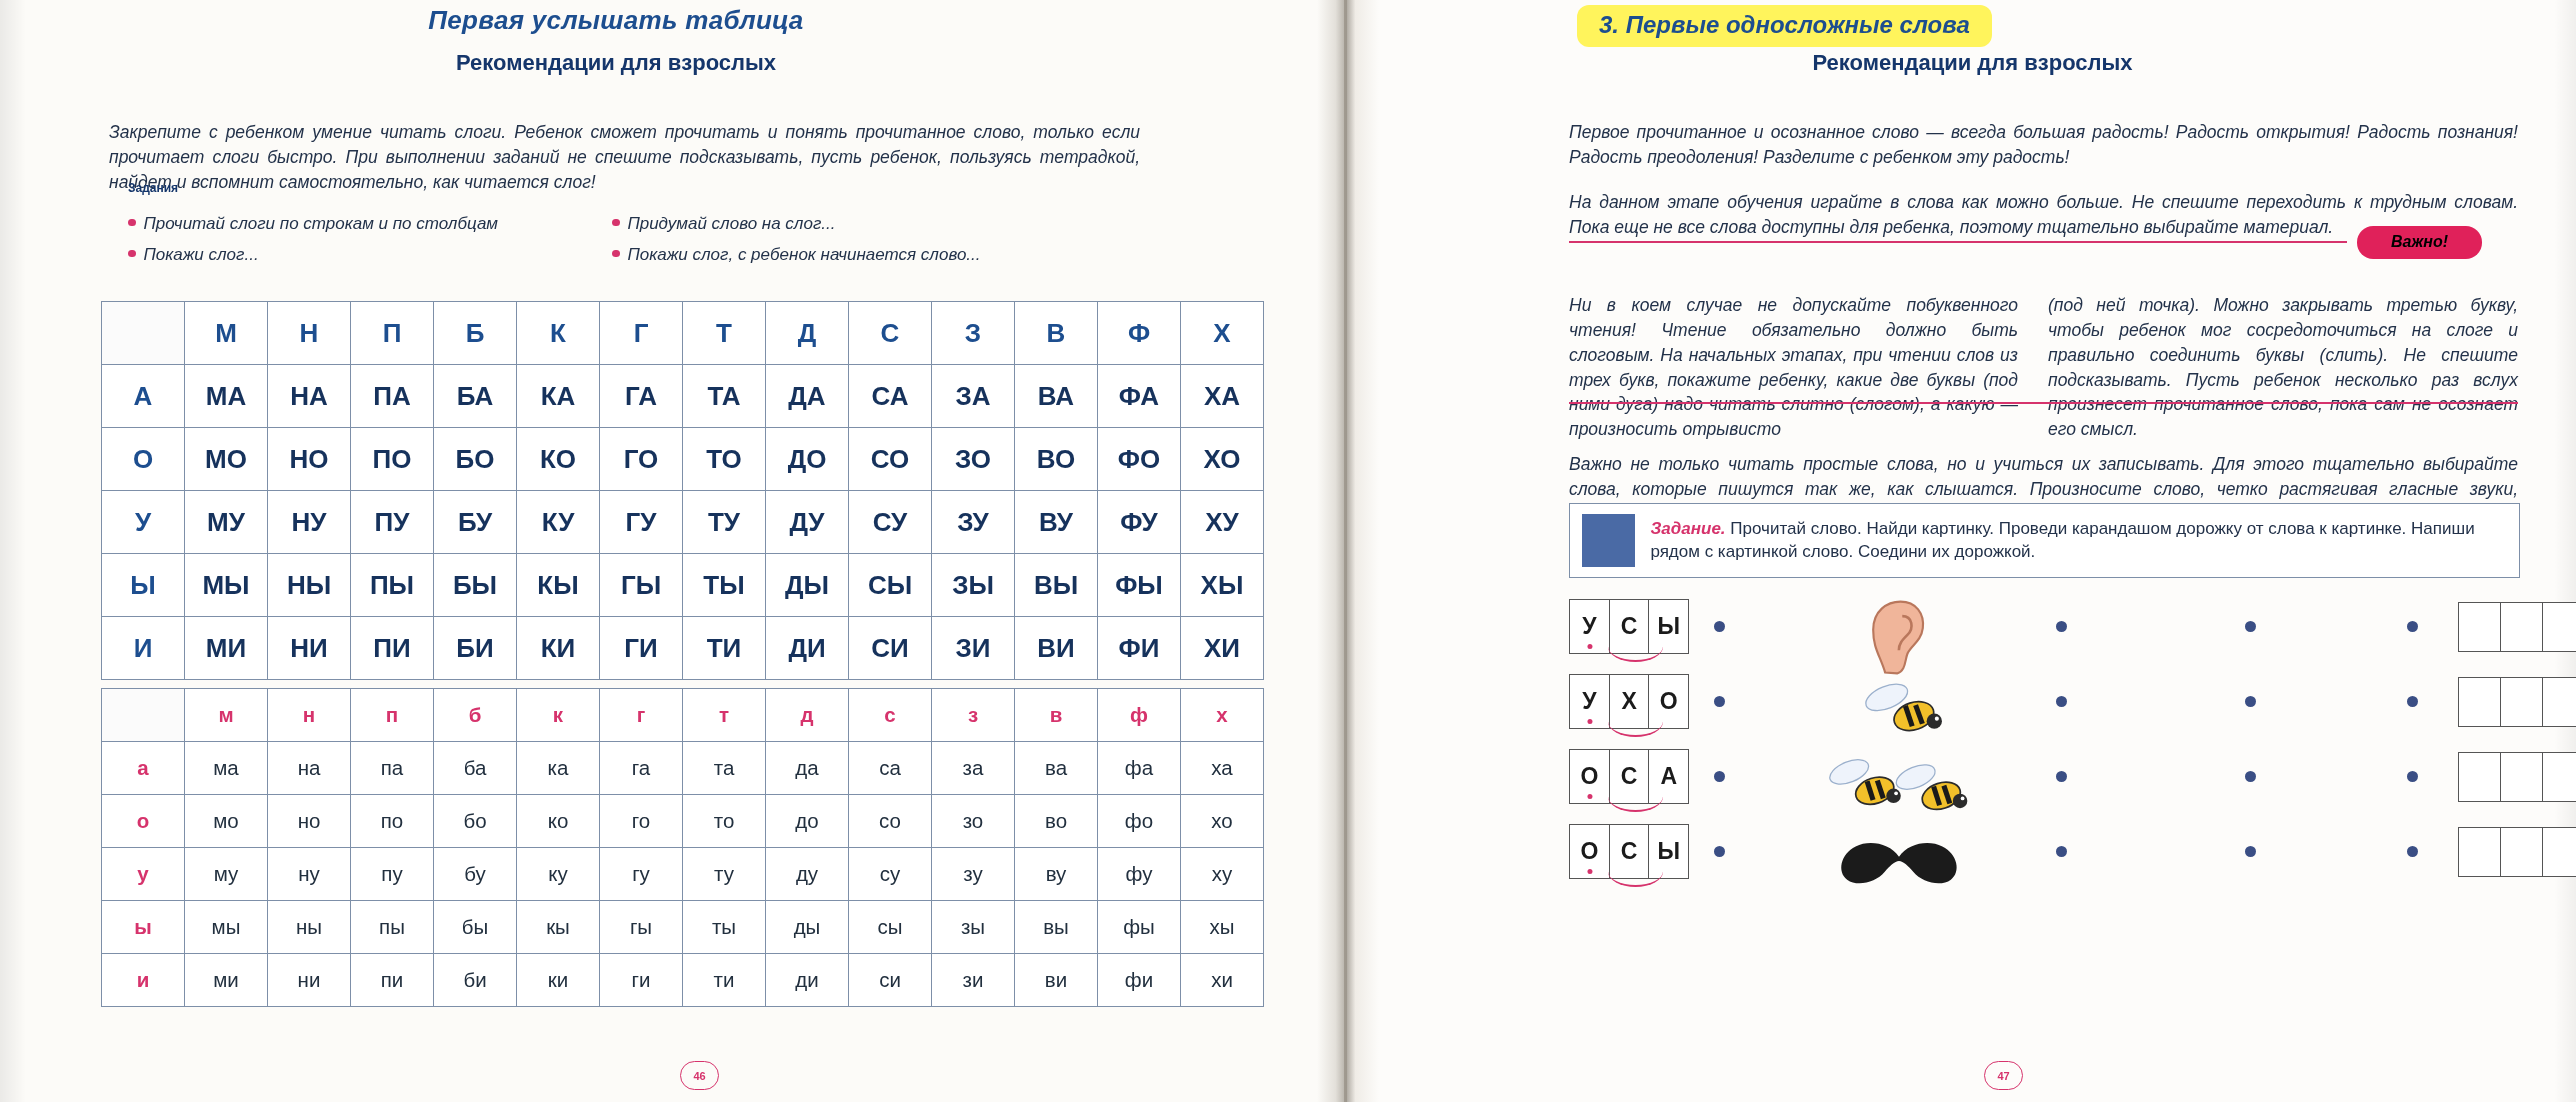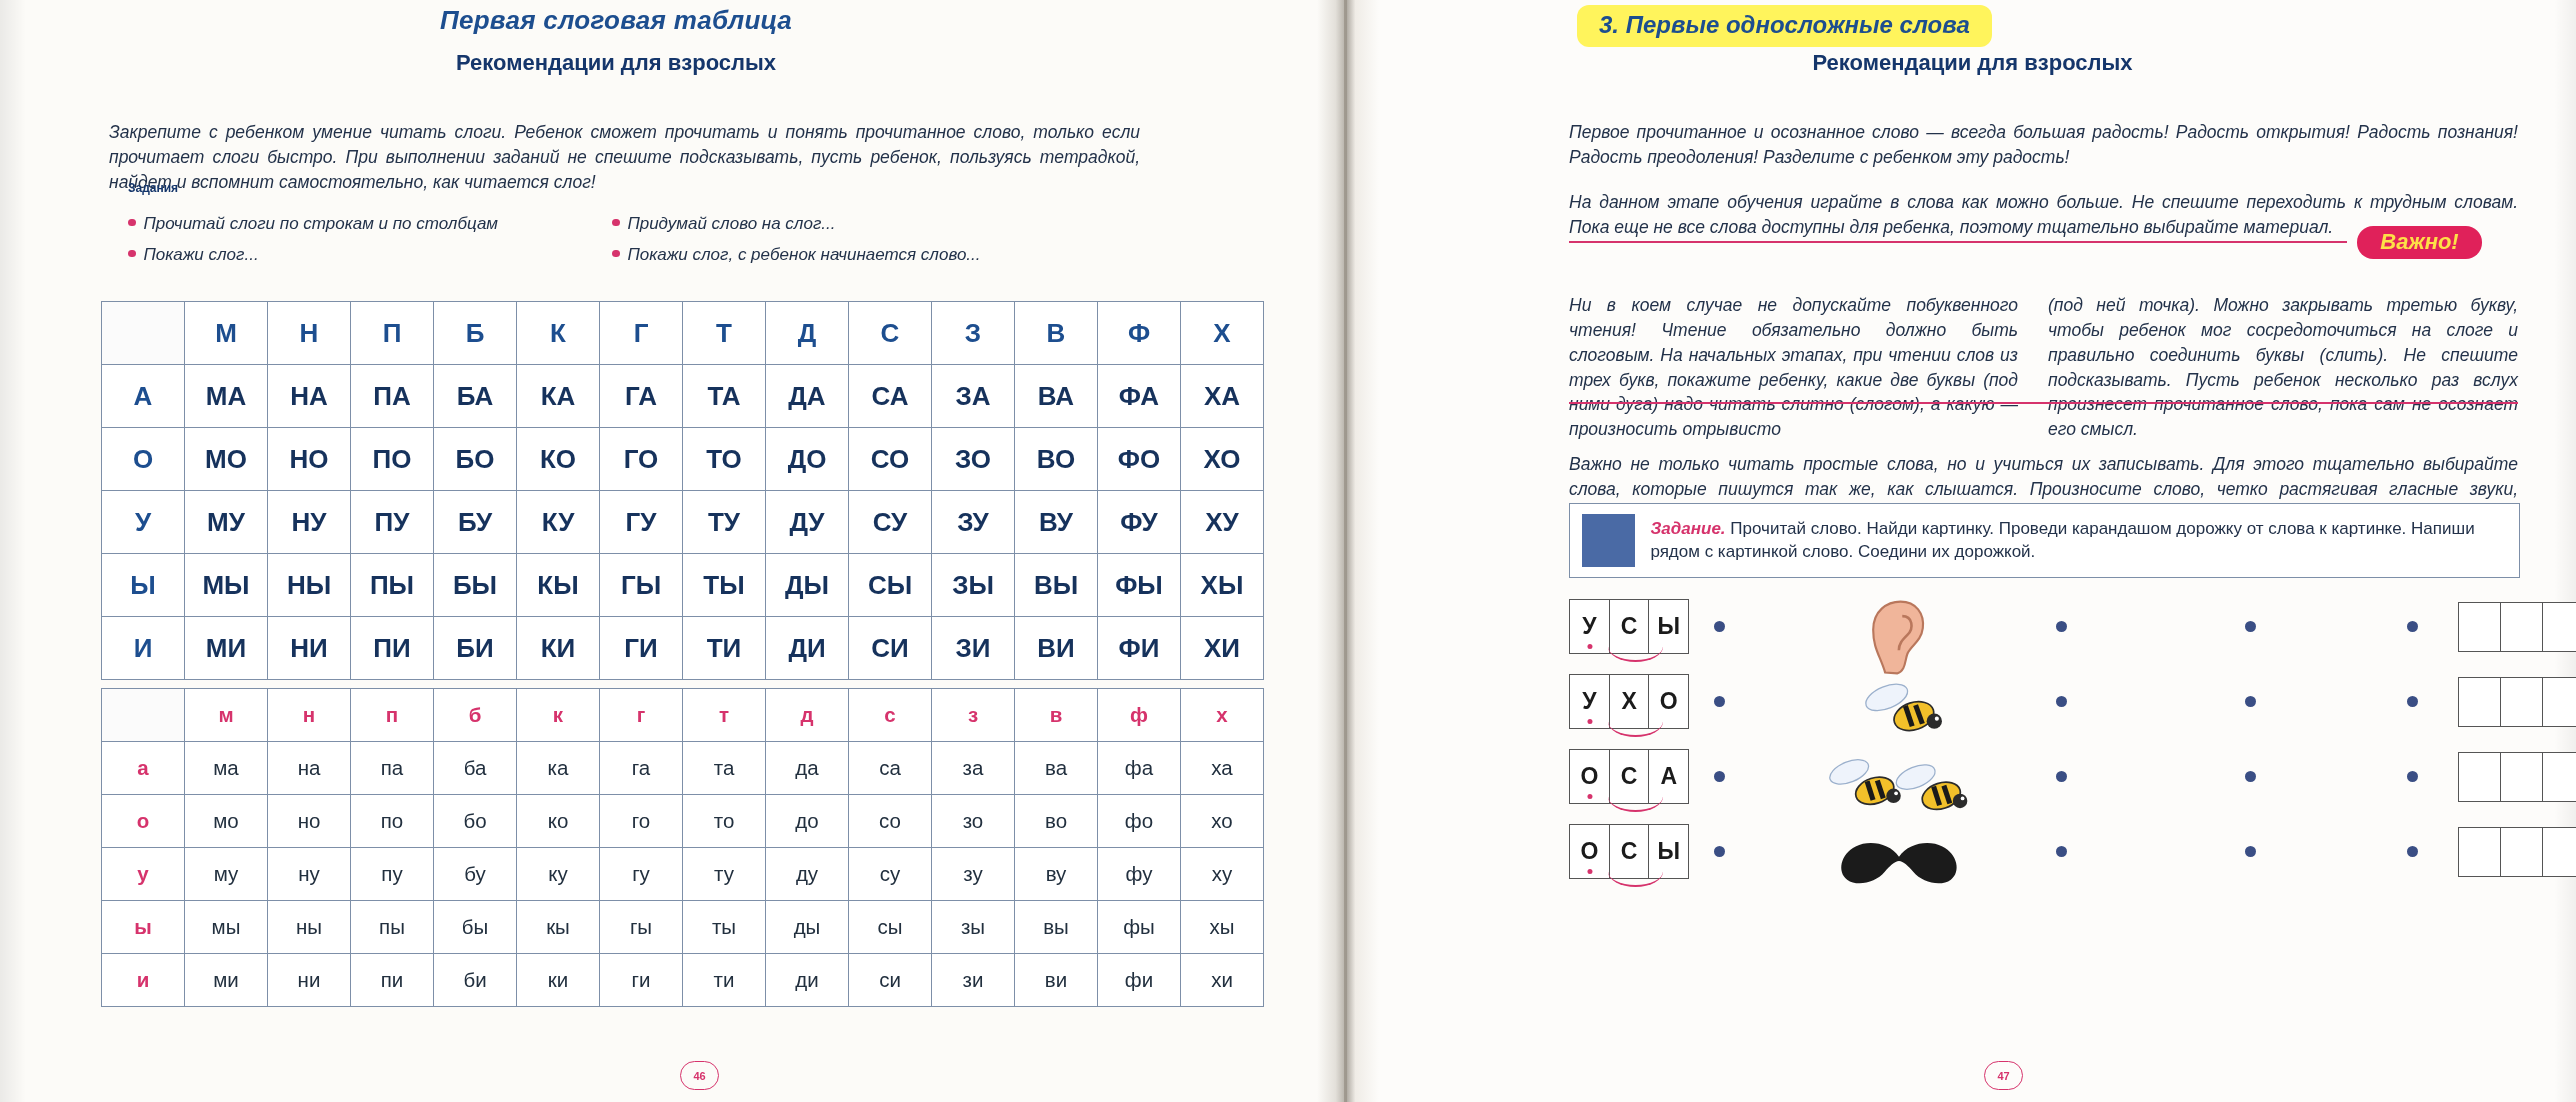--- a/index.html
+++ b/index.html
@@ -137,21 +137,21 @@
   #rp-subtitle { position: absolute; left: 154px; top: 50px; width: 941px; }
   #rp-p1 { position: absolute; left: 221px; top: 89px; width: 949px; }
   #rp-p2 { position: absolute; left: 221px; top: 159px; width: 949px; }
 
   #vazhno-pill {
     position: absolute; left: 1009px; top: 226px;
     width: 125px; height: 32.5px; border-radius: 16.2px;
     background: #e0215a;
     display: flex; align-items: center; justify-content: center;
   }
-  #vazhno-pill span { color: #fde047; font-weight: bold; font-size: 22px; font-style: italic; }
+  #vazhno-pill span { color: #000000; font-weight: bold; font-size: 16px; font-style: italic; }
   .rule {
     position: absolute; background: #d6336c; height: 1.7px;
   }
   #rule-top { left: 221px; top: 241px; width: 778px; }
   #rule-bottom { left: 221px; top: 402px; width: 949px; }
   #rp-col-l { position: absolute; left: 221px; top: 262px; width: 449px; }
   #rp-col-r { position: absolute; left: 700px; top: 262px; width: 470px; }
   #rp-p3 { position: absolute; left: 221px; top: 421px; width: 949px; }
 
   
@@ -200,21 +200,21 @@
 </head>
 <body>
 
 <div class="page">
   <div class="leaf-left"></div>
   <div class="leaf-right"></div>
   <div class="edge-shadow-left"></div>
   <div class="edge-shadow-right"></div>
 
   <div class="lp">
-    <div id="lp-title" class="t-title">Первая слоговая таблица</div>
+    <div id="lp-title" class="t-title">Первая услышать таблица</div>
     <div id="lp-subtitle" class="t-sub">Рекомендации для взрослых</div>
     <div id="lp-intro" class="t-body">Закрепите с ребенком умение читать слоги. Ребенок сможет прочитать и понять прочитанное слово, только если прочитает слоги быстро. При выполнении заданий не спешите подсказывать, пусть ребенок, пользуясь тетрадкой, найдет и вспомнит самостоятельно, как читается слог!</div>
     <div id="lp-tasks-head" class="t-head-small">Задания</div>
 
     <div class="bullet-row" style="left:128px; top:214px;">
       <span class="bullet-dot"></span><span>Прочитай слоги по строкам и по столбцам</span>
     </div>
     <div class="bullet-row" style="left:128px; top:245px;">
       <span class="bullet-dot"></span><span>Покажи слог...</span>
     </div>

